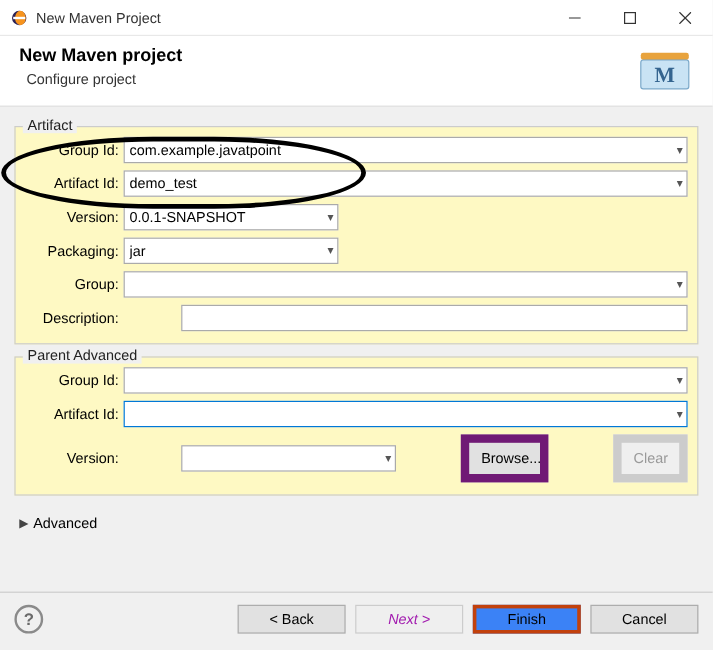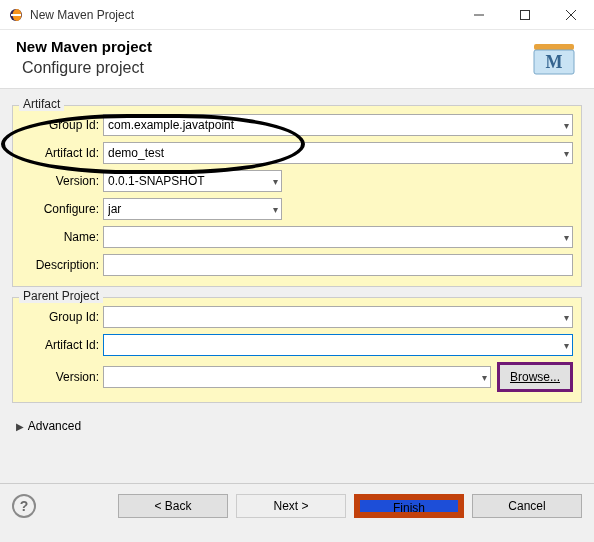--- a/index.html
+++ b/index.html
@@ -38,21 +38,21 @@
   
   .header-band {
     background: #fff;
     padding: 8px 16px 10px 16px;
     border-bottom: 1px solid #ddd;
     display: flex;
     align-items: flex-start;
   }
   .header-text { flex: 1; }
   .header-title { font-size: 15px; font-weight: 600; margin-bottom: 4px; }
-  .header-sub { font-size: 16px; color: #333; margin-left: 6px; }
+  .header-sub { font-size: 12px; color: #333; margin-left: 6px; }
   .header-icon {
     width: 48px; height: 40px;
     display: flex; align-items: center; justify-content: center;
   }
 
   
   .content {
     padding: 6px 12px 0 12px;
   }
 
@@ -72,21 +72,21 @@
     padding: 0 4px;
     color: #222;
   }
 
   .row {
     display: flex;
     align-items: center;
     margin-bottom: 6px;
     min-height: 22px;
   }
-  .row:last-child { margin-bottom: 0; }
+  .row:last-child { margin-bottom: 0; gap: 48px; }
   .lbl {
     width: 82px;
     flex: 0 0 82px;
     text-align: right;
     padding-right: 4px;
   }
   .combo, .txt {
     height: 22px;
     border: 1px solid #aaa;
     background: #fff;
@@ -106,28 +106,27 @@
   }
   .combo-wrap .chev {
     position: absolute; right: 4px; top: 50%; transform: translateY(-50%);
     pointer-events: none; color: #555; font-size: 10px;
   }
   .combo-wrap.narrow { flex: 0 0 168px; }
   .txt { flex: 1; }
   .txt.focus { border: 1px solid #0078d7; outline: 1px solid #0078d7; outline-offset: -1px; }
 
   .btn {
-    height: 30px;
+    height: 40px;
     min-width: 62px;
-    border: 3px solid #701a75;
+    border: 7px solid #701a75;
     background: #e1e1e1;
     font: inherit;
     margin-left: 6px;
     padding: 0 10px;
-    text-decoration: underline;
   }
   .btn:disabled { color: #999; background: #efefef; border-color: #ccc; }
 
   
   .highlight-oval {
     position: absolute;
     border: 4px solid #000;
     border-radius: 50% / 60%;
     pointer-events: none;
     z-index: 50;
@@ -157,27 +156,27 @@
     border: 2px solid #8a8a8a;
     border-radius: 50%;
     display: flex; align-items: center; justify-content: center;
     color: #6a6a6a; font-weight: bold;
     font-size: 14px;
     background: #f0f0f0;
   }
   .bottom-bar .spacer { flex: 1; }
   .navbtn {
     height: 24px;
-    width: 110px;
+    width: 90px;
     border: 1px solid #adadad;
     background: #e1e1e1;
     font: inherit;
   }
-  .navbtn:disabled { color: #000000; border-color: #ccc; background: #efefef; }
-  .navbtn.primary { border: 6px solid #c2410c; background: #1d4ed8; }
+  .navbtn:disabled { color: #a21caf; border-color: #ccc; background: #efefef; font-style: italic; }
+  .navbtn.primary { border: 3px solid #c2410c; background: #3b82f6; }
 
 </style>
 </head>
 <body>
 
 <div class="titlebar">
   <span class="app-icon">
     <svg width="14" height="14" viewBox="0 0 14 14">
       <circle cx="7" cy="7" r="6" fill="#2c2255"></circle>
       <ellipse cx="8" cy="7" rx="4.5" ry="6" fill="#f7941e"></ellipse>
@@ -241,43 +240,43 @@
 
     <div class="row">
       <span class="lbl">Version:</span>
       <div class="combo-wrap narrow">
         <input class="combo" value="0.0.1-SNAPSHOT" style="">
         <span class="chev">▾</span>
       </div>
     </div>
 
     <div class="row">
-      <span class="lbl">Configure:</span>
+      <span class="lbl">Packaging:</span>
       <div class="combo-wrap narrow">
         <input class="combo" value="jar" style="">
         <span class="chev">▾</span>
       </div>
     </div>
 
     <div class="row">
-      <span class="lbl">Name:</span>
+      <span class="lbl">Group:</span>
       <div class="combo-wrap">
         <input class="combo" value="" style="">
         <span class="chev">▾</span>
       </div>
     </div>
 
     <div class="row">
       <span class="lbl">Description:</span>
       <input class="txt" value="" style="">
     </div>
   </div>
 
   <div class="group">
-    <span class="group-legend">Parent Project</span>
+    <span class="group-legend">Parent Advanced</span>
 
     <div class="row">
       <span class="lbl">Group Id:</span>
       <div class="combo-wrap">
         <input class="combo" value="" style="">
         <span class="chev">▾</span>
       </div>
     </div>
 
     <div class="row">
@@ -288,20 +287,21 @@
       </div>
     </div>
 
     <div class="row">
       <span class="lbl">Version:</span>
       <div class="combo-wrap">
         <input class="combo" value="" style="">
         <span class="chev">▾</span>
       </div>
       <button class="btn">Browse...</button>
+      <button class="btn" disabled="">Clear</button>
     </div>
   </div>
 
   <div class="advanced">
     <span class="tri">▶</span>
     <span>Advanced</span>
   </div>
 
 </div>
 

